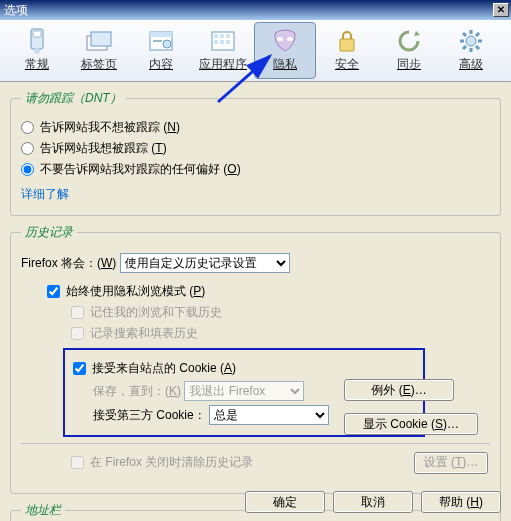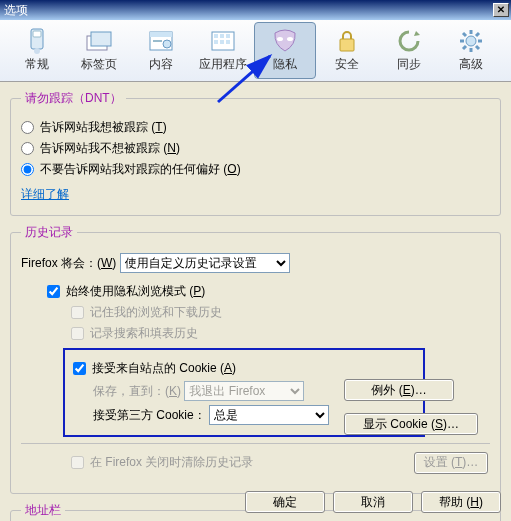--- a/index.html
+++ b/index.html
@@ -1,29 +1,29 @@
 <!DOCTYPE html>
 <html><head>
 <meta charset="utf-8">
 <style>
 * { box-sizing: border-box; margin: 0; padding: 0; font-family: "SimSun", "宋体", sans-serif; font-size: 12px; }
 body { background: #ece9d8; width: 511px; height: 521px; overflow: hidden; position: relative; }
 .titlebar { background: linear-gradient(#08246b, #a6caf0); color: #fff; height: 20px; display: flex; align-items: center; padding: 0 2px 0 4px; justify-content: space-between; }
 .close-btn { background: #c0c0c0; border: 1px solid #fff; border-right-color: #404040; border-bottom-color: #404040; width: 16px; height: 14px; font-family: Arial; font-size: 10px; font-weight: bold; text-align: center; line-height: 12px; color: #000; }
-.toolbar { background: linear-gradient(#fdfdfd, #e8eef7); display: flex; border-bottom: 1px solid #a0a0a0; padding: 2px 6px; position: relative; }
+.toolbar { background: linear-gradient(#fdfdfd, #e8eef7); display: flex; border-bottom: 1px solid #a0a0a0; padding: 2px 6px; position: relative; text-decoration: underline; }
 .tool { width: 62px; text-align: center; padding: 4px 0 6px 0; border-radius: 4px; }
 .tool.active { background: #c8d8e8; border: 1px solid #7090b0; padding: 3px 0 5px 0; }
 .tool .ic { height: 30px; display: flex; align-items: center; justify-content: center; }
 .tool .lbl { color: #333; }
 fieldset { border: 1px solid #c0c0c0; border-radius: 3px; margin: 8px 10px; padding: 8px 10px 12px 10px; }
-legend { color: #a21caf; padding: 0 4px; }
+legend { color: #15803d; padding: 0 4px; font-style: italic; }
 .row { display: flex; align-items: center; margin: 4px 0; }
 .radio, .check { margin-right: 6px; }
 .u { text-decoration: underline; }
-.hint { color: #0066cc; cursor: pointer; margin-top: 4px; display: inline-block; text-decoration: underline; }
+.hint { color: #0066cc; cursor: pointer; margin-top: 4px; display: inline-block; }
 .indent { margin-left: 26px; }
 .indent2 { margin-left: 50px; }
 select { font-size: 12px; height: 20px; border: 1px solid #7f9db9; background: #ffffff; }
 .disabled { color: #999; }
 .highlight-box { border: 2px solid #1020c0; padding: 6px 8px; margin: 6px 0 6px 42px; width: 362px; }
 .btn { background: #ece9d8; border: 1px solid #888; border-radius: 3px; box-shadow: 0 0 0 1px #fff inset; padding: 0 6px; height: 22px; display: flex; align-items: center; justify-content: center; cursor: pointer; }
 .side-btns { position: absolute; right: 22px; display: flex; flex-direction: column; gap: 12px; }
 .footer { position: absolute; bottom: 8px; right: 10px; display: flex; gap: 8px; justify-content: flex-end; }
 .footer .btn { width: 80px; }
 .divider { border-top: 1px solid #c0c0c0; margin: 6px 0; }
@@ -137,25 +137,25 @@
         <path d="M0,0 L9,3 L0,6 Z" fill="#1030e0"></path>
       </marker>
     </defs>
   <line x1="8" y1="52" x2="60" y2="6" stroke="#1030e0" stroke-width="3" marker-end="url(#ah)"></line>
 </svg>
 
 <fieldset>
   <legend>请勿跟踪（DNT）</legend>
   <label class="row">
     <input type="radio" class="radio" name="dnt" style="">
-    <span><span>告诉网站我想被跟踪 (</span><span class="u">T</span><span>)</span></span>
+    <span><span>告诉网站我不想被跟踪 (</span><span class="u">N</span><span>)</span></span>
   </label>
   <label class="row">
     <input type="radio" class="radio" name="dnt" style="">
-    <span><span>告诉网站我不想被跟踪 (</span><span class="u">N</span><span>)</span></span>
+    <span><span>告诉网站我想被跟踪 (</span><span class="u">T</span><span>)</span></span>
   </label>
   <label class="row">
     <input type="radio" class="radio" name="dnt" checked="" style="">
     <span><span>不要告诉网站我对跟踪的任何偏好 (</span><span class="u">O</span><span>)</span></span>
   </label>
   <a class="hint">详细了解</a>
 </fieldset>
 
 <fieldset style="position:relative; padding-bottom:14px;">
   <legend>历史记录</legend>

